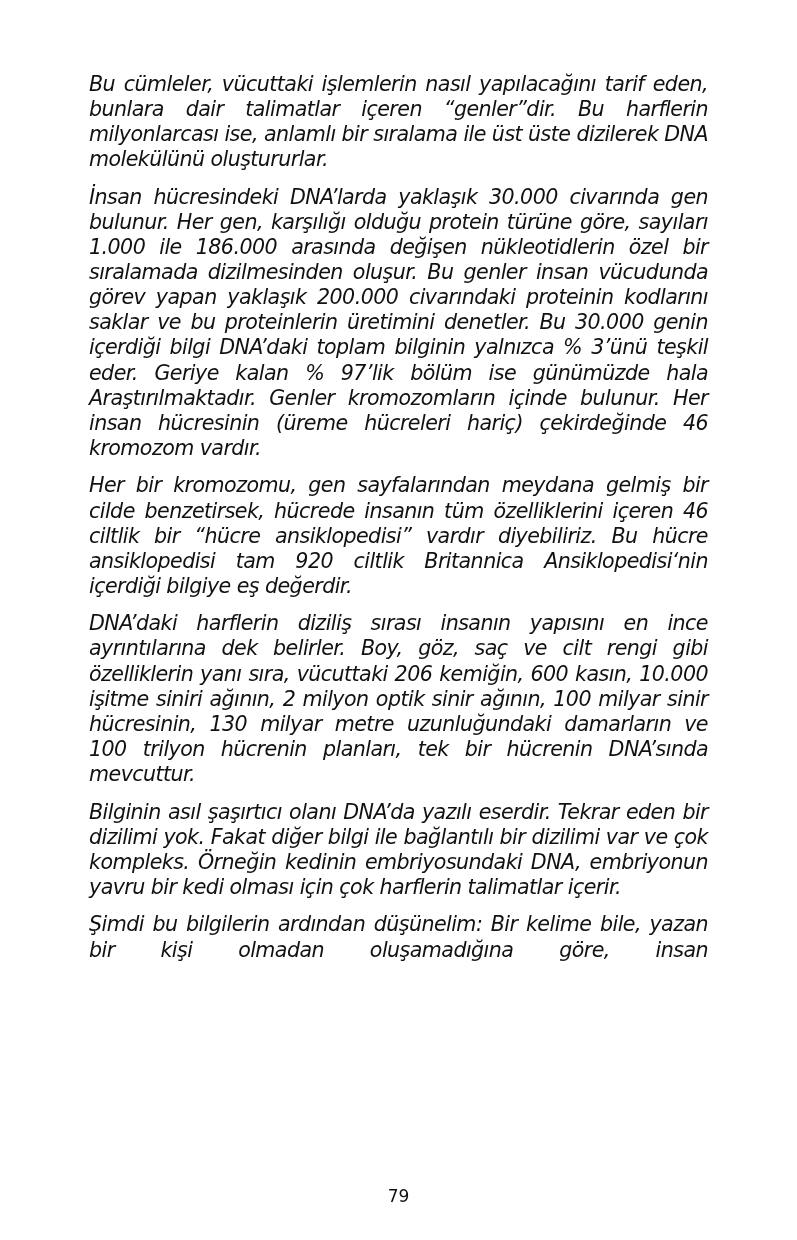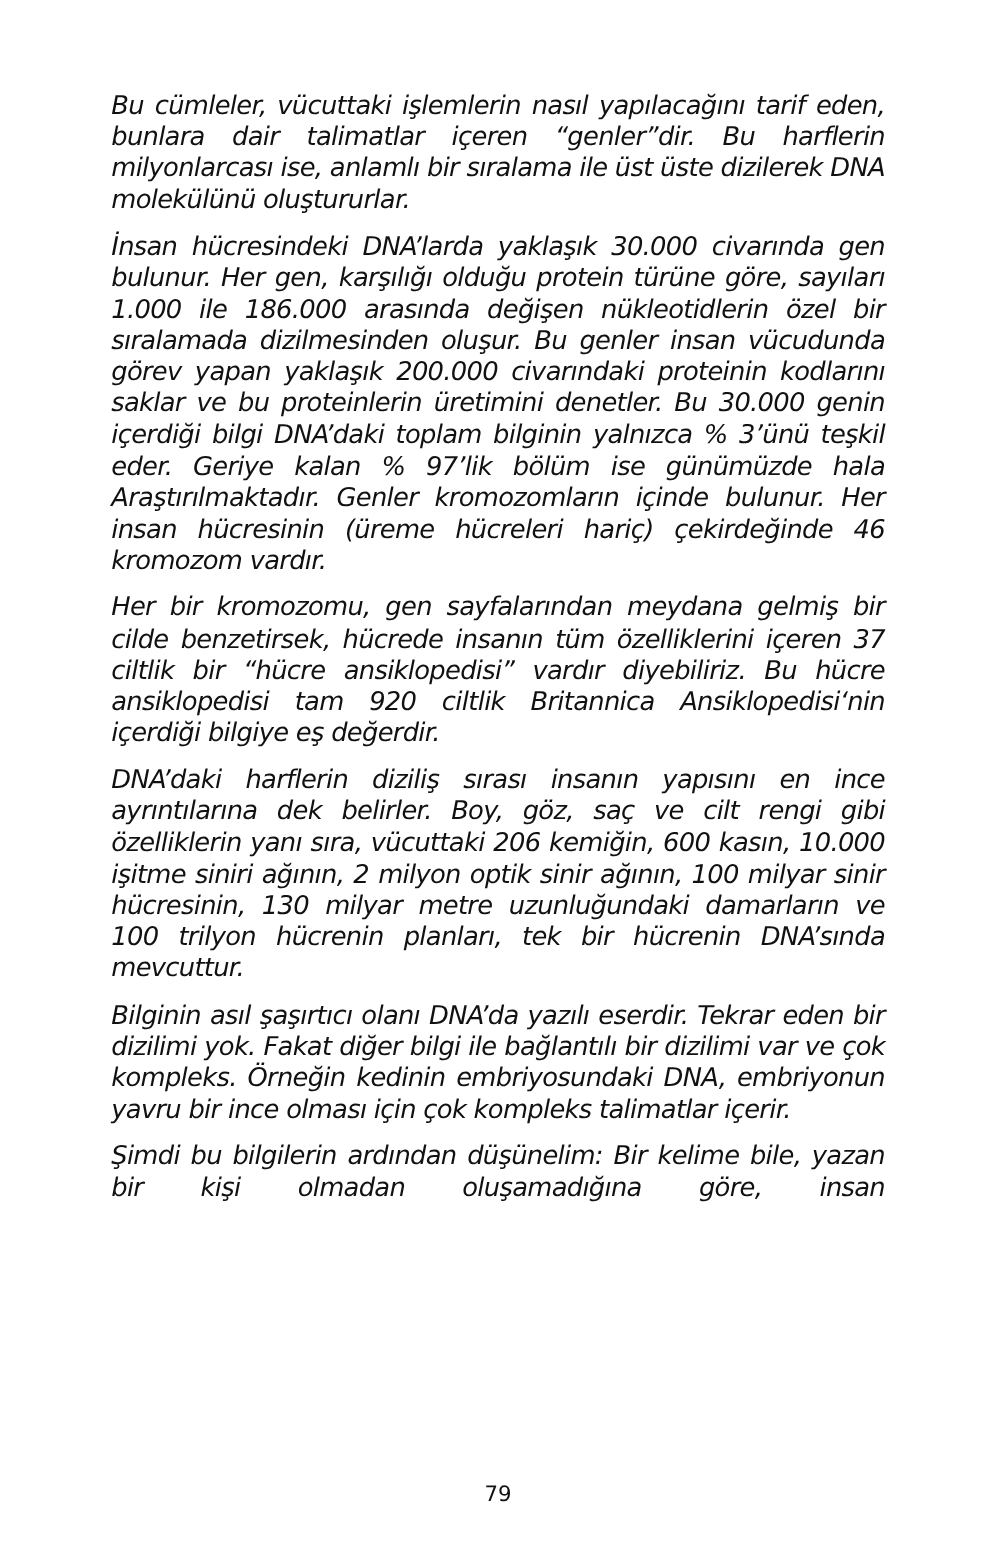--- a/index.html
+++ b/index.html
@@ -47,19 +47,19 @@
       font-size: 17px;
       color: #111111;
     }
   </style>
 </head>
 <body>
 
 <main class="page-body">
   <p class="para">Bu cümleler, vücuttaki işlemlerin nasıl yapılacağını tarif eden, bunlara dair talimatlar içeren “genler”dir. Bu harflerin milyonlarcası ise, anlamlı bir sıralama ile üst üste dizilerek DNA molekülünü oluştururlar.</p>
   <p class="para">İnsan hücresindeki DNA’larda yaklaşık 30.000 civarında gen bulunur. Her gen, karşılığı olduğu protein türüne göre, sayıları 1.000 ile 186.000 arasında değişen nükleotidlerin özel bir sıralamada dizilmesinden oluşur. Bu genler insan vücudunda görev yapan yaklaşık 200.000 civarındaki proteinin kodlarını saklar ve bu proteinlerin üretimini denetler. Bu 30.000 genin içerdiği bilgi DNA’daki toplam bilginin yalnızca % 3’ünü teşkil eder. Geriye kalan % 97’lik bölüm ise günümüzde hala Araştırılmaktadır. Genler kromozomların içinde bulunur. Her insan hücresinin (üreme hücreleri hariç) çekirdeğinde 46 kromozom vardır.</p>
-  <p class="para">Her bir kromozomu, gen sayfalarından meydana gelmiş bir cilde benzetirsek, hücrede insanın tüm özelliklerini içeren 37 ciltlik bir “hücre ansiklopedisi” vardır diyebiliriz. Bu hücre ansiklopedisi tam 920 ciltlik Britannica Ansiklopedisi‘nin içerdiği bilgiye eş değerdir.</p>
+  <p class="para">Her bir kromozomu, gen sayfalarından meydana gelmiş bir cilde benzetirsek, hücrede insanın tüm özelliklerini içeren 46 ciltlik bir “hücre ansiklopedisi” vardır diyebiliriz. Bu hücre ansiklopedisi tam 920 ciltlik Britannica Ansiklopedisi‘nin içerdiği bilgiye eş değerdir.</p>
   <p class="para">DNA’daki harflerin diziliş sırası insanın yapısını en ince ayrıntılarına dek belirler. Boy, göz, saç ve cilt rengi gibi özelliklerin yanı sıra, vücuttaki 206 kemiğin, 600 kasın, 10.000 işitme siniri ağının, 2 milyon optik sinir ağının, 100 milyar sinir hücresinin, 130 milyar metre uzunluğundaki damarların ve 100 trilyon hücrenin planları, tek bir hücrenin DNA’sında mevcuttur.</p>
-  <p class="para">Bilginin asıl şaşırtıcı olanı DNA’da yazılı eserdir. Tekrar eden bir dizilimi yok. Fakat diğer bilgi ile bağlantılı bir dizilimi var ve çok kompleks. Örneğin kedinin embriyosundaki DNA, embriyonun yavru bir ince olması için çok kompleks talimatlar içerir.</p>
+  <p class="para">Bilginin asıl şaşırtıcı olanı DNA’da yazılı eserdir. Tekrar eden bir dizilimi yok. Fakat diğer bilgi ile bağlantılı bir dizilimi var ve çok kompleks. Örneğin kedinin embriyosundaki DNA, embriyonun yavru bir kedi olması için çok harflerin talimatlar içerir.</p>
   <p class="para continued">Şimdi bu bilgilerin ardından düşünelim: Bir kelime bile, yazan bir kişi olmadan oluşamadığına göre, insan</p>
 </main>
 
 <div class="page-number">79</div>
 
 </body></html>

